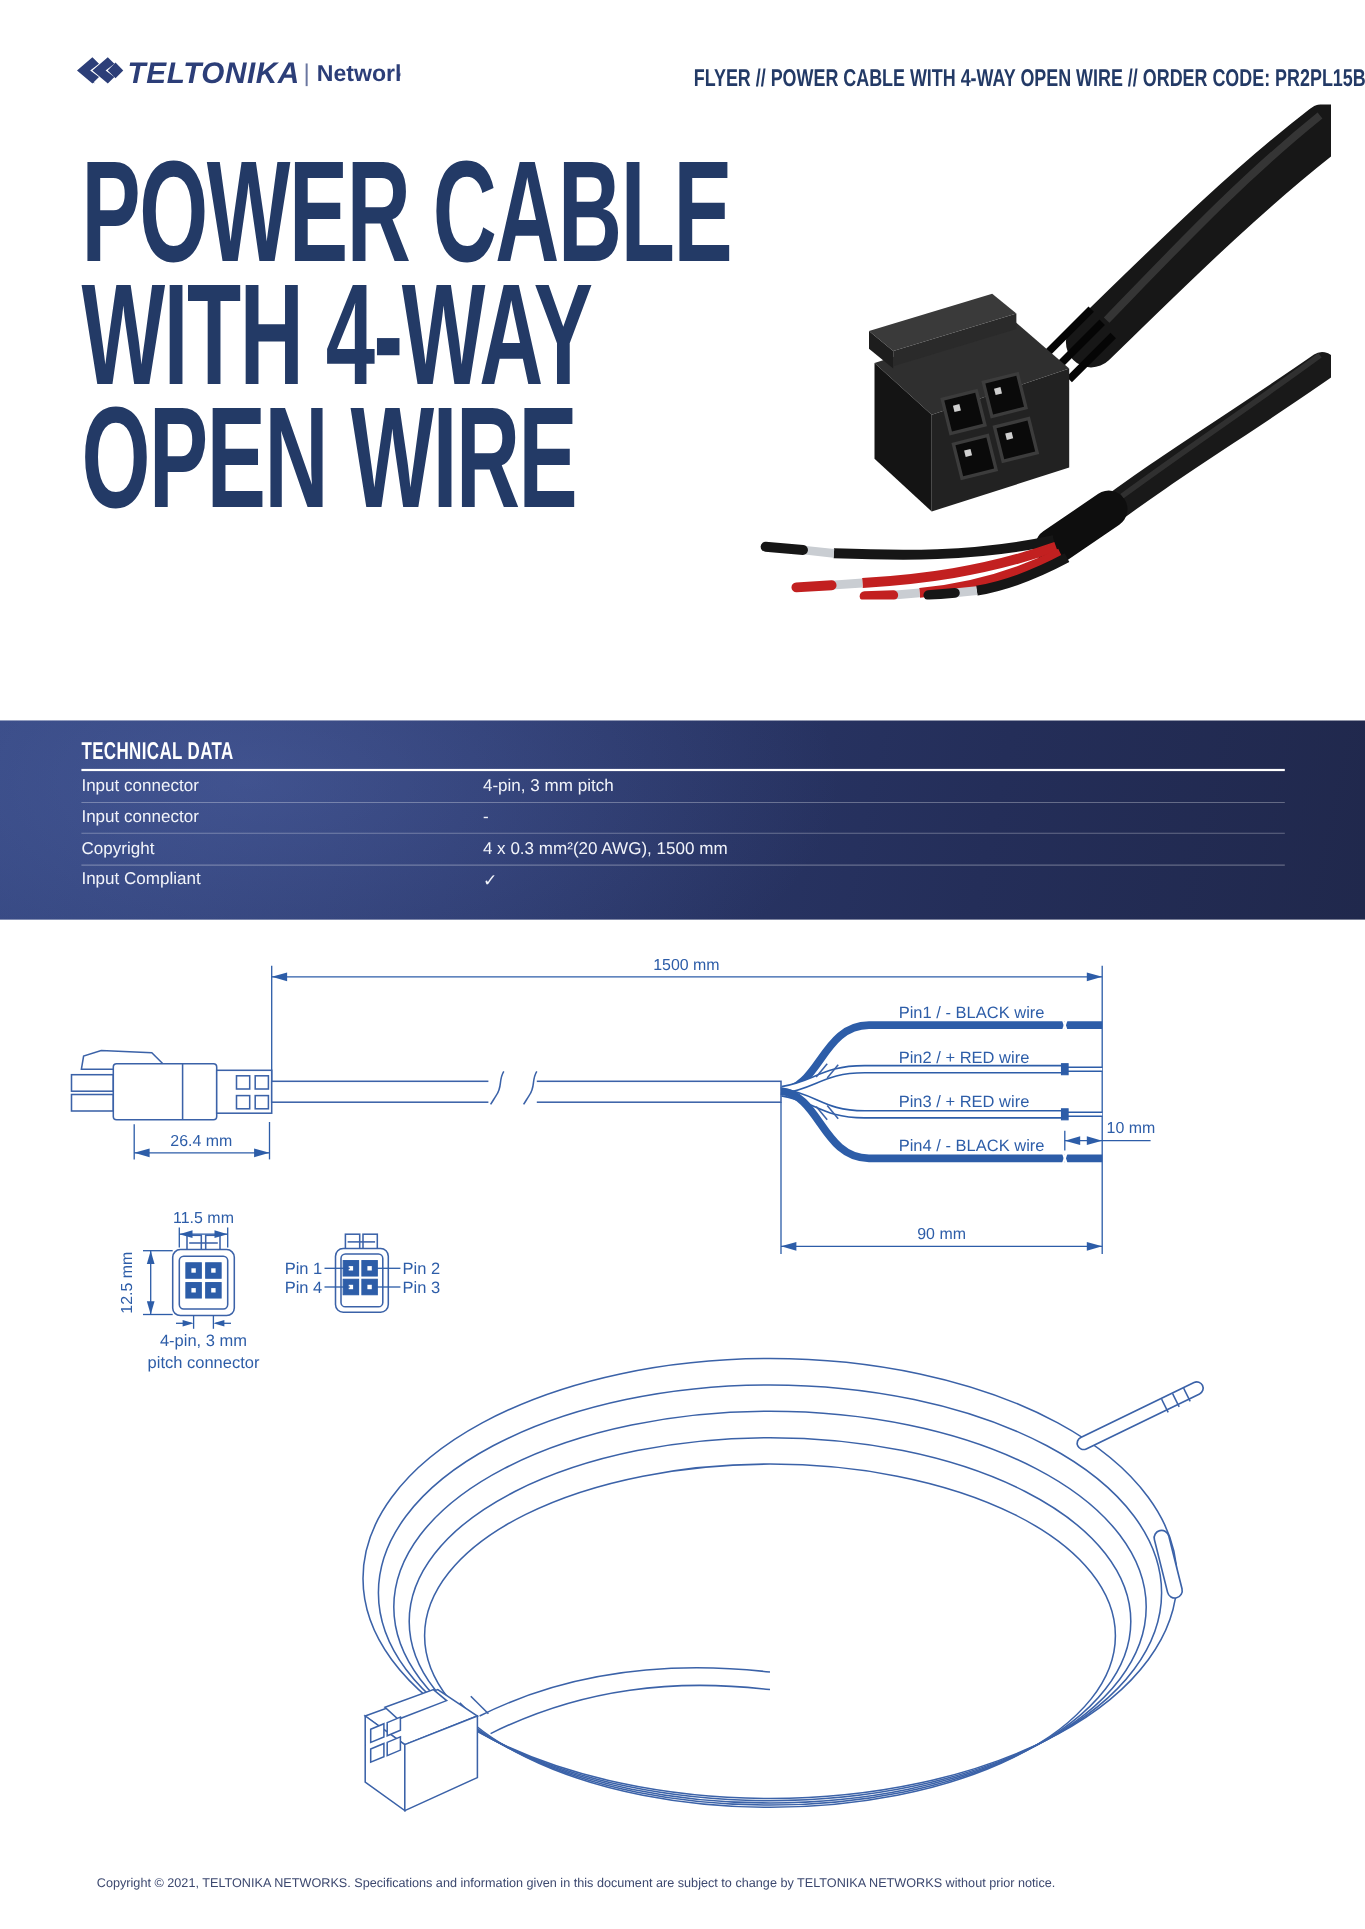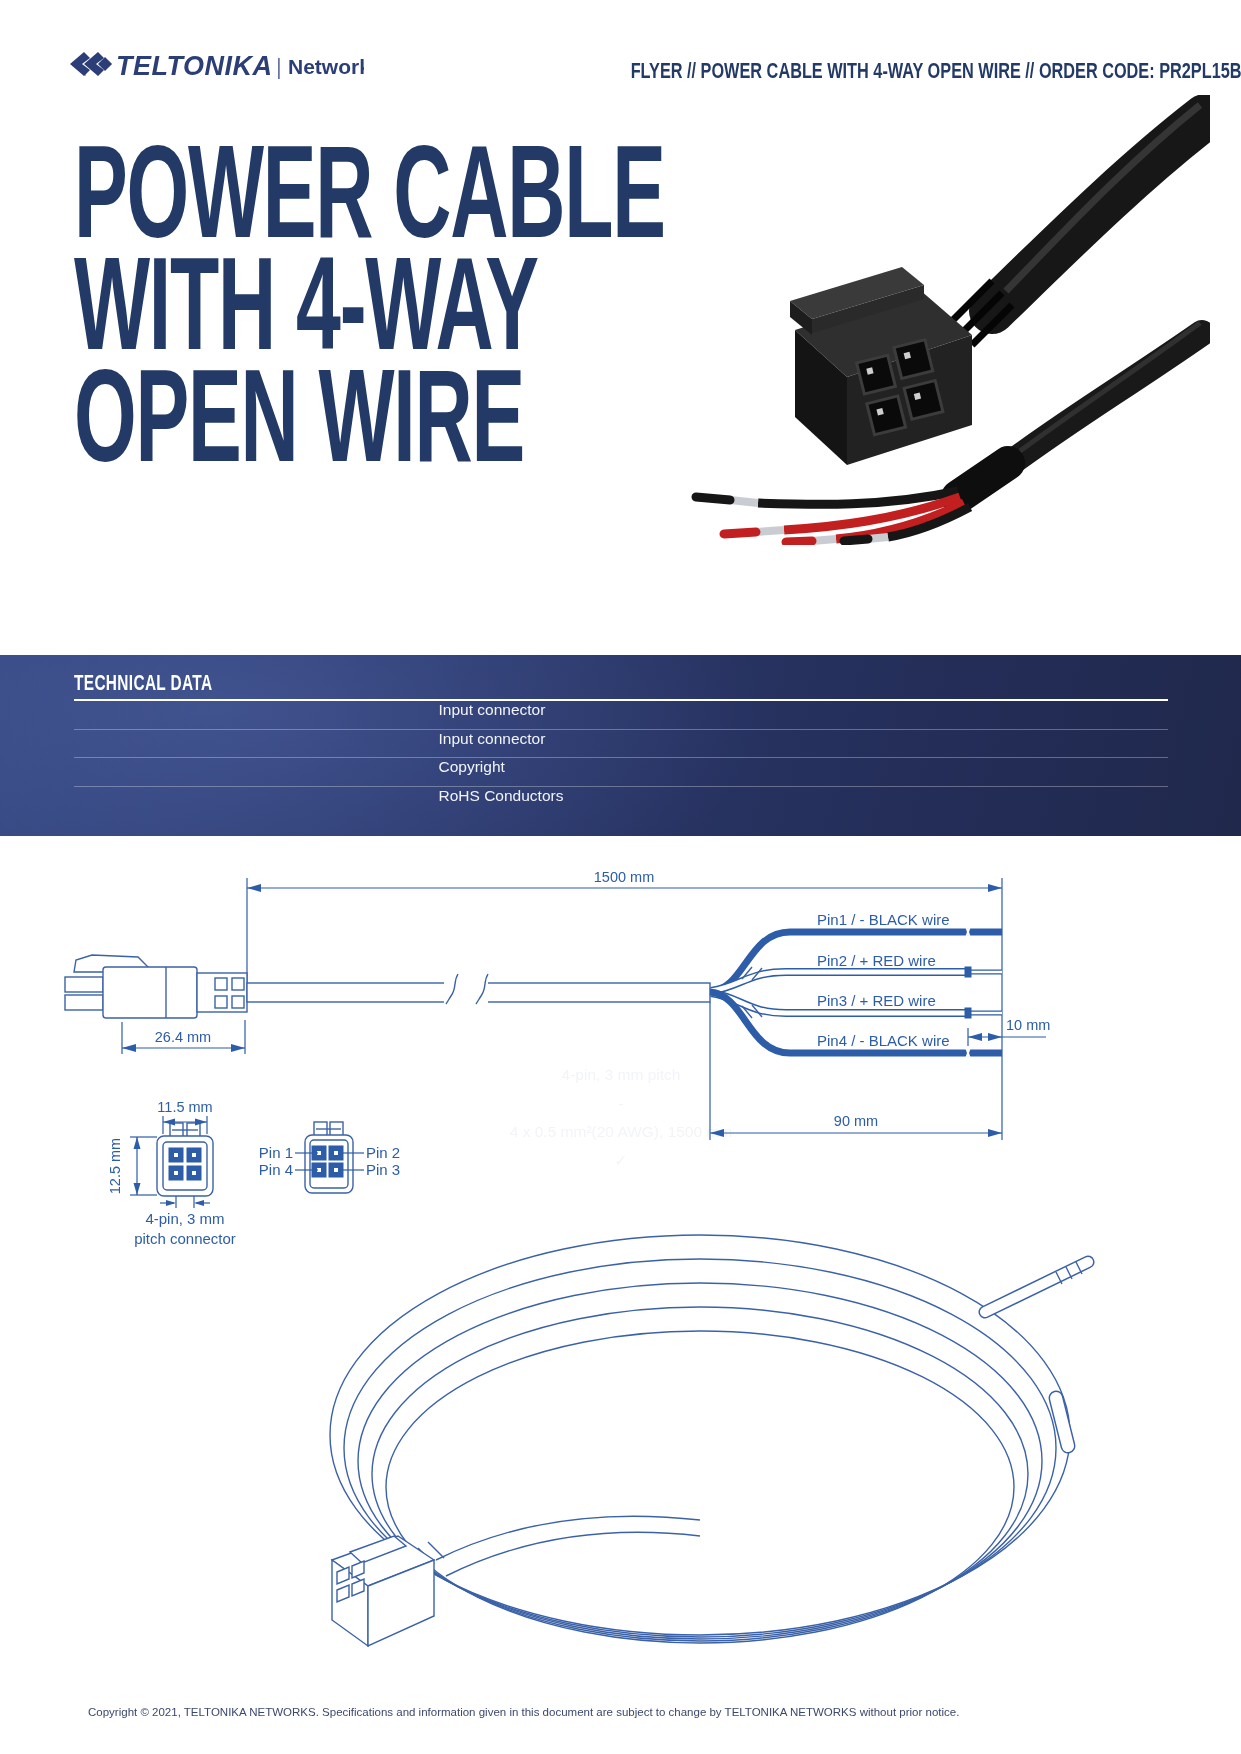--- a/index.html
+++ b/index.html
@@ -17,21 +17,21 @@
   .hero .cond{display:inline-block;transform:scaleX(0.615);transform-origin:0 50%;letter-spacing:-2px;}
   
   .band{left:0;top:612px;width:1241px;height:181px;
         background:radial-gradient(ellipse 900px 420px at 18% 30%,rgba(96,118,190,0.35),rgba(0,0,0,0) 60%),
                    linear-gradient(102deg,#34467f 0%,#2c3a6e 34%,#242e59 72%,#20284c 100%);margin-top:43px;}
   .band-inner{position:absolute;left:74px;top:0;width:1094px;}
   .band-title{margin-top:15px;height:26px;color:#ffffff;font-size:22px;font-weight:700;white-space:nowrap;}
   .cond-l{display:inline-block;transform:scaleX(0.7);transform-origin:0 50%;letter-spacing:0.5px;}
   .band-rule{height:2px;background:#ffffff;margin-top:3px;}
   .spec-row{display:flex;height:27.5px;align-items:center;border-bottom:1px solid rgba(255,255,255,0.30);
-            color:#f2f4fa;font-size:15.5px;flex-direction:column;}
+            color:#f2f4fa;font-size:15.5px;}
   .spec-row:last-child{border-bottom:none;}
   .spec-label{width:365px;flex:0 0 365px;}
   .spec-value{flex:1;}
   
   .copyright{left:88px;top:1706px;width:1100px;font-size:11.5px;color:#3c486f;}
   
   text{font-family:"Liberation Sans","DejaVu Sans",sans-serif;}
   .dtext{font-size:15px;fill:#2d5da8;}
   .dtext-s{font-size:14.5px;fill:#2d5da8;}
   .lg-brand{font-size:27px;font-weight:700;font-style:italic;fill:#2c3e78;letter-spacing:0.5px;}
@@ -137,24 +137,24 @@
     <div class="spec-row">
       <span class="spec-label">Input connector</span>
       <span class="spec-value">4-pin, 3 mm pitch</span>
     </div>
     <div class="spec-row">
       <span class="spec-label">Input connector</span>
       <span class="spec-value">-</span>
     </div>
     <div class="spec-row">
       <span class="spec-label">Copyright</span>
-      <span class="spec-value">4 x 0.5 mm²(20 AWG), 1500 mm</span>
+      <span class="spec-value">4 x 0.3 mm²(20 AWG), 1500 mm</span>
     </div>
     <div class="spec-row">
-      <span class="spec-label">RoHS Conductors</span>
+      <span class="spec-label">Input Compliant</span>
       <span class="spec-value">✓</span>
     </div>
   </div>
 </div>
 
 <svg class="abs" style="left:0;top:860px;width:1241px;height:845px;" viewBox="0 0 1241 845">
 
   <g>
     <line class="dim" x1="247" y1="18" x2="247" y2="123"></line>
     <line class="dim" x1="1002" y1="18" x2="1002" y2="280"></line>

